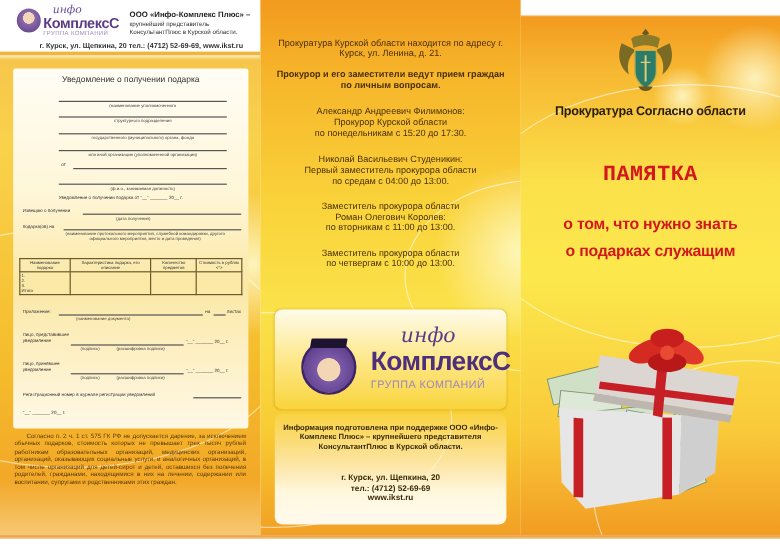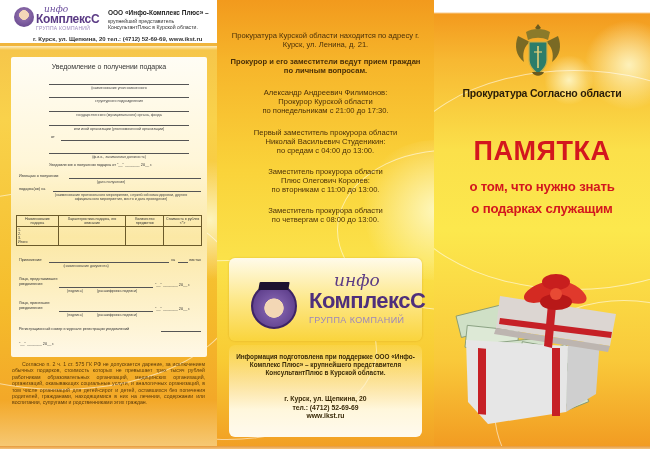--- a/index.html
+++ b/index.html
@@ -55,21 +55,21 @@
   .logo-big-komp { position: absolute; left: 80px; top: 30px; font-weight: bold; color: #4e2f7c; font-size: 22px; letter-spacing: -0.5px; }
   .logo-big-grp { position: absolute; left: 80px; top: 57px; color: #9b86bd; font-size: 9px; letter-spacing: 0.4px; }
   .info-card { position: absolute; left: 12px; top: 345px; width: 193px; height: 92px; border-radius: 6px;
                background: linear-gradient(180deg, rgba(255,230,120,0.2) 0%, #fff7dc 70%, #fffaee 100%); }
   .info-text { position: absolute; left: 0; top: 8px; width: 193px; text-align: center; font-size: 6.4px; font-weight: bold; color: #3a2a08; line-height: 8px; }
   .info-addr { position: absolute; left: 0; top: 50px; width: 193px; text-align: center; font-size: 6.8px; font-weight: bold; color: #3a2a08; line-height: 8.5px; }
 
   
   .emblem { position: absolute; left: 78px; top: 22px; width: 52px; height: 58px; }
   .org-title { position: absolute; left: 0; top: 87px; width: 216px; text-align: center; font-size: 10.5px; font-weight: bold; color: #2a1d08; letter-spacing: -0.2px; }
-  .memo-title { position: absolute; left: 0; top: 136px; width: 216px; text-align: center; font-size: 27px; font-weight: bold; color: #d3171e; letter-spacing: 0.5px; }
+  .memo-title { position: absolute; left: 0; top: 136px; width: 216px; text-align: center; font-size: 18px; font-weight: bold; color: #d3171e; letter-spacing: 0.5px; font-family: Liberation Mono, monospace; }
   .memo-sub { position: absolute; left: 0; width: 216px; text-align: center; font-size: 13.2px; font-weight: bold; color: #d3171e; letter-spacing: -0.2px; }
   .gift { position: absolute; left: 14px; top: 262px; width: 180px; height: 170px; }
 
   .glow { position: absolute; border-radius: 50%; background: radial-gradient(circle, rgba(255,255,220,0.8), rgba(255,255,200,0) 70%); }
   .swirl { position: absolute; border: 1px solid rgba(255,255,255,0.55); border-radius: 50%; }
 </style>
 </head>
 <body>
 
 <div class="page">
@@ -168,35 +168,35 @@
     <div class="glow" style="left:140px;top:140px;width:160px;height:140px;"></div>
     <div class="swirl" style="left:120px;top:150px;width:220px;height:160px;"></div>
     <div class="swirl" style="left:-140px;top:260px;width:300px;height:180px;"></div>
 
     <div class="p2-text" style="top:31px;">Прокуратура Курской области находится по адресу г. Курск, ул. Ленина, д. 21.</div>
     <div class="p2-text p2-bold" style="top:57px;">Прокурор и его заместители ведут прием граждан по личным вопросам.</div>
 
     <div class="p2-text" style="top:88px;">
       <div>Александр Андреевич Филимонов:</div>
       <div>Прокурор Курской области</div>
-      <div>по понедельникам с 21:00 до 17:30.</div>
+      <div>по понедельникам с 15:20 до 17:30.</div>
     </div>
     <div class="p2-text" style="top:128px;">
+      <div>Николай Васильевич Студеникин:</div>
       <div>Первый заместитель прокурора области</div>
-      <div>Николай Васильевич Студеникин:</div>
       <div>по средам с 04:00 до 13:00.</div>
     </div>
     <div class="p2-text" style="top:167px;">
       <div>Заместитель прокурора области</div>
-      <div>Плюс Олегович Королев:</div>
+      <div>Роман Олегович Королев:</div>
       <div>по вторникам с 11:00 до 13:00.</div>
     </div>
     <div class="p2-text" style="top:206px;">
       <div>Заместитель прокурора области</div>
-      <div>по четвергам с 08:00 до 13:00.</div>
+      <div>по четвергам с 10:00 до 13:00.</div>
     </div>
 
     <div class="logo-card">
       <div class="logo-big-avatar"></div>
       <div class="grad-cap"></div>
       <span class="logo-big-info">инфо</span>
       <span class="logo-big-komp">КомплексС</span>
       <span class="logo-big-grp">ГРУППА КОМПАНИЙ</span>
     </div>
 

